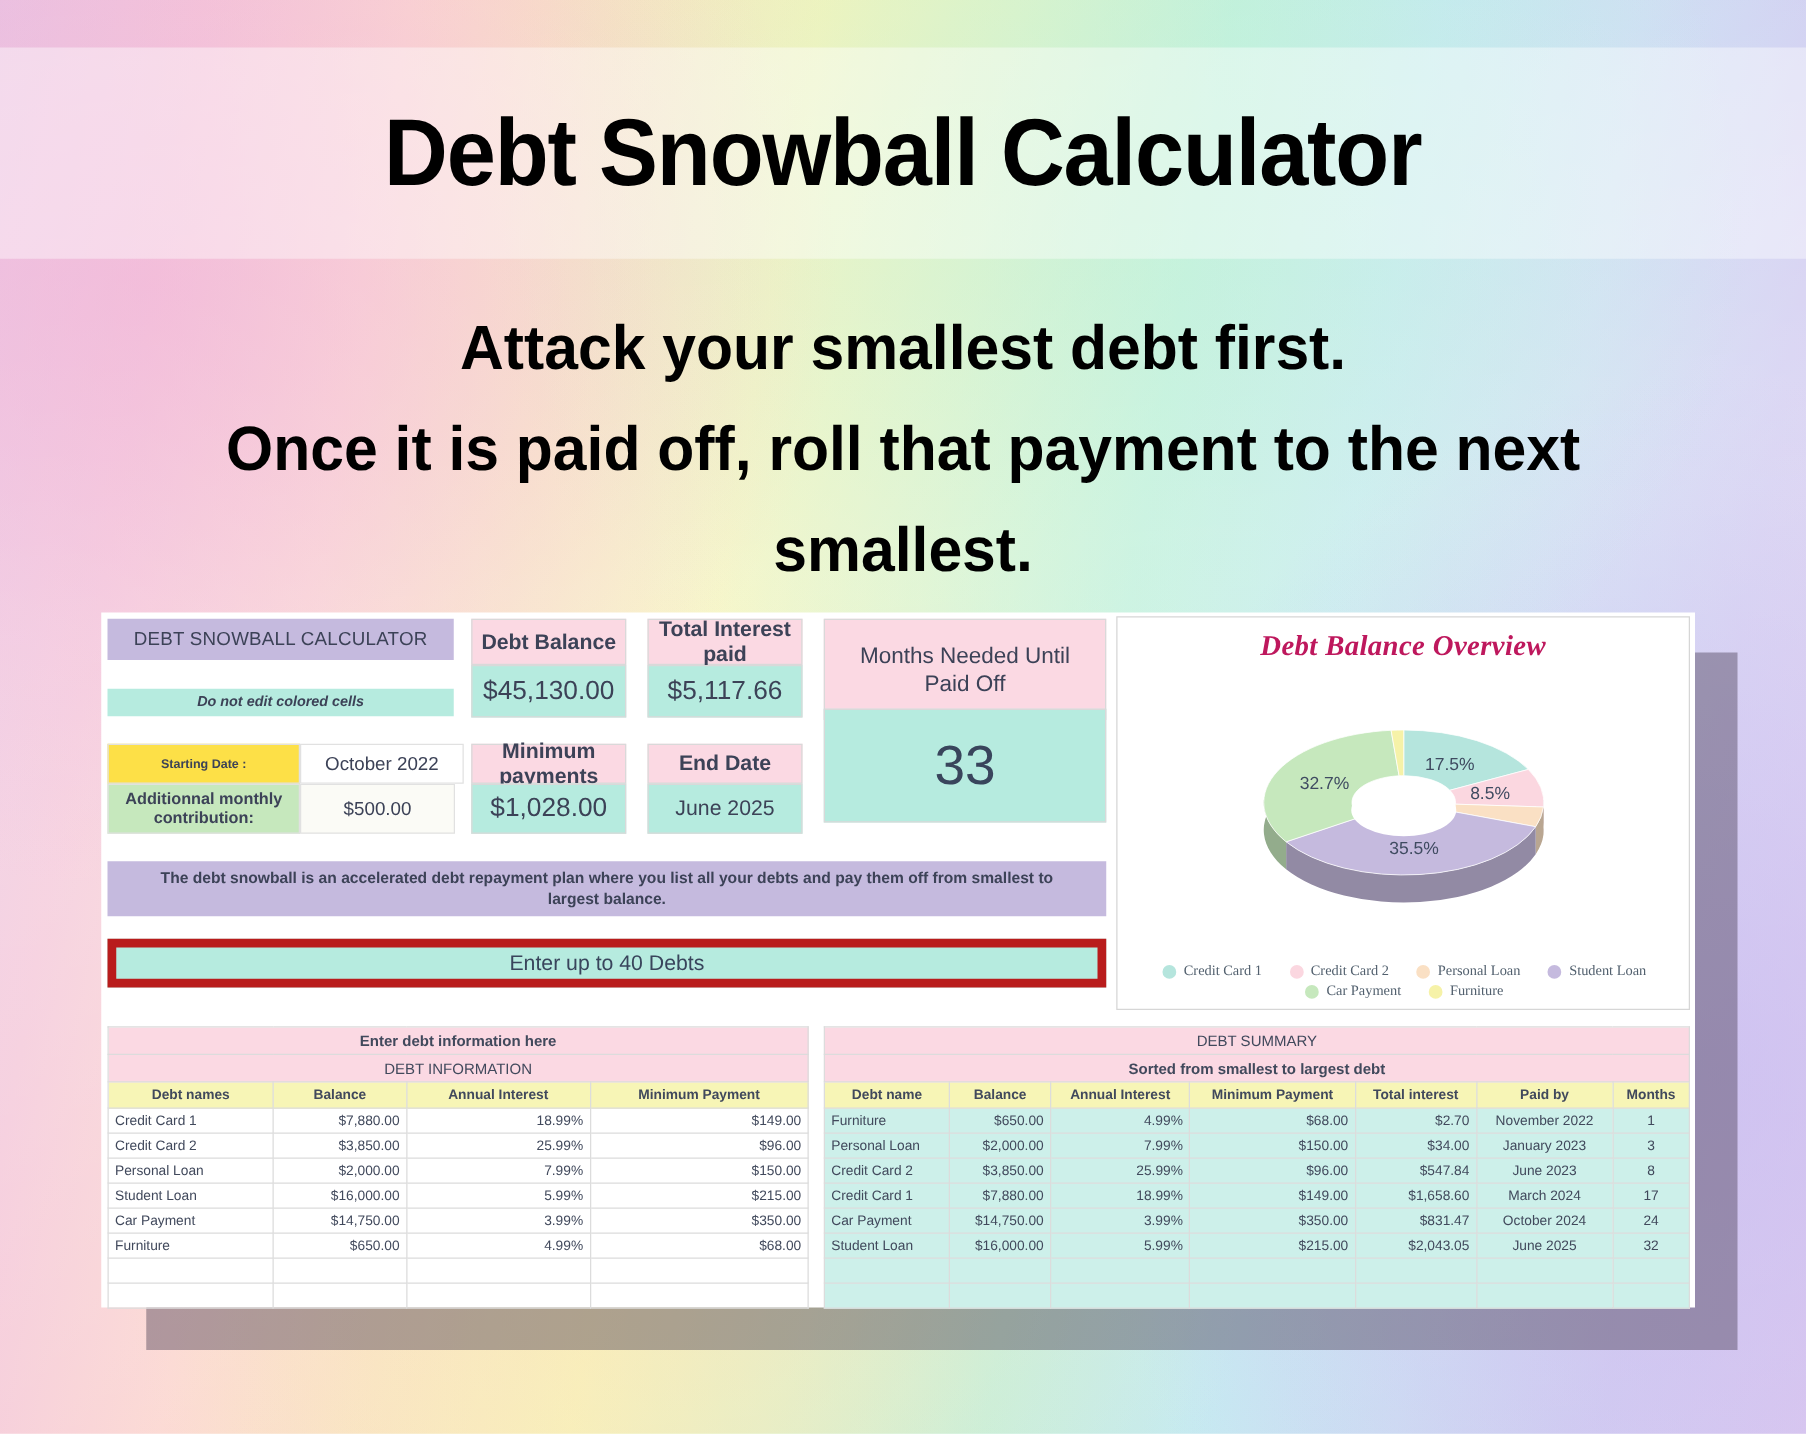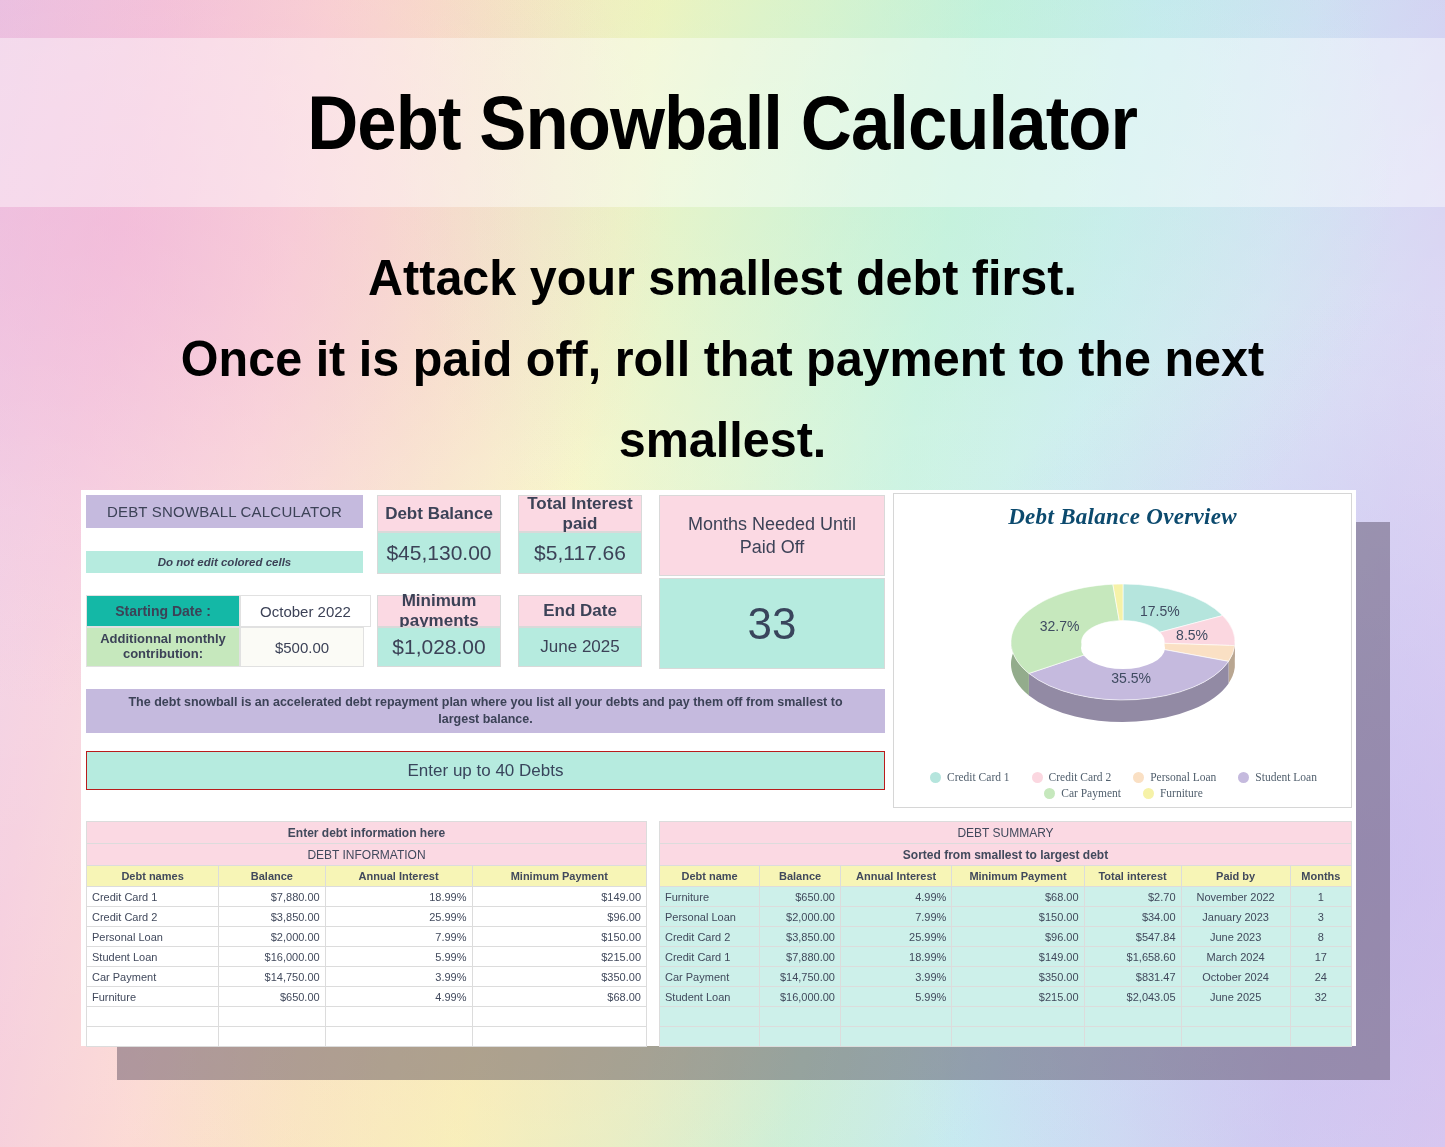--- a/index.html
+++ b/index.html
@@ -101,21 +101,21 @@
     background: #c5bade; color: #3c4257;
     font-size: 15px; letter-spacing: .2px;
   }
   .c-note {
     position: absolute; left: 5px; top: 61px; width: 277px; height: 22px;
     background: #b6ebdf; font-size: 11.5px; font-weight: bold; font-style: italic;
   }
 
   .c-startlabel {
     position: absolute; left: 5px; top: 105px; width: 154px; height: 32px;
-    background: #14b8a6; font-size: 14px; font-weight: bold;
+    background: #fde047; font-size: 10px; font-weight: bold;
     border: 1px solid #e1e1e1;
   }
   .c-startval {
     position: absolute; left: 159px; top: 105px; width: 131px; height: 32px;
     background: #fff; font-size: 15px; border: 1px solid #e1e1e1;
   }
   .c-addlabel {
     position: absolute; left: 5px; top: 137px; width: 154px; height: 40px;
     background: #c6e8bd; font-size: 13px; font-weight: bold; line-height: 1.15;
     border: 1px solid #e1e1e1; flex-direction: column;
@@ -143,47 +143,47 @@
   .k3v { left: 296px; top: 137px;width: 124px; height: 40px; }
   .k4h { left: 437px; top: 105px;width: 124px; height: 32px; }
   .k4v { left: 437px; top: 137px;width: 124px; height: 40px; font-size: 17px; }
 
   .months-head {
     position: absolute; left: 578px; top: 5px; width: 226px; height: 81px;
     background: #fbd9e3; border: 1px solid #d9d9d9;
     font-size: 18px; line-height: 1.25; padding: 0 14px;
   }
   .months-val {
-    position: absolute; left: 578px; top: 88px; width: 226px; height: 91px;
+    position: absolute; left: 578px; top: 77px; width: 226px; height: 91px;
     background: #b6ebdf; border: 1px solid #d9d9d9;
     font-size: 44px; font-weight: 300; color: #39455c;
   }
 
   
   .desc {
     position: absolute; left: 5px; top: 199px; width: 799px; height: 44px;
     background: #c5bade; font-size: 12.5px; font-weight: bold;
     line-height: 1.35; padding: 0 24px; text-align: center;
   }
   .enter40 {
     position: absolute; left: 5px; top: 261px; width: 799px; height: 39px;
-    background: #b6ebdf; border: 1px solid #b91c1c;
+    background: #b6ebdf; border: 7px solid #b91c1c;
     font-size: 17px; color: #39455c;
   }
 
   
   .chart-card {
     position: absolute; left: 812px; top: 3px; width: 459px; height: 315px;
     background: #fff; border: 1px solid #d6d6d6;
   }
   .chart-title {
     text-align: center; margin-top: 10px;
     font-family: "Liberation Serif", serif;
     font-weight: bold; font-style: italic;
-    font-size: 23px; color: #0c4a6e;
+    font-size: 23px; color: #be185d;
     letter-spacing: .3px;
   }
   .donut-wrap { position: relative; width: 459px; height: 215px; }
   .legend {
     position: absolute; left: 0; bottom: 8px; width: 459px;
     font-family: "Liberation Serif", serif;
     font-size: 11.5px; color: #52606e;
     display: flex; flex-wrap: wrap; justify-content: center;
     gap: 4px 22px; padding: 0 14px;
   }

